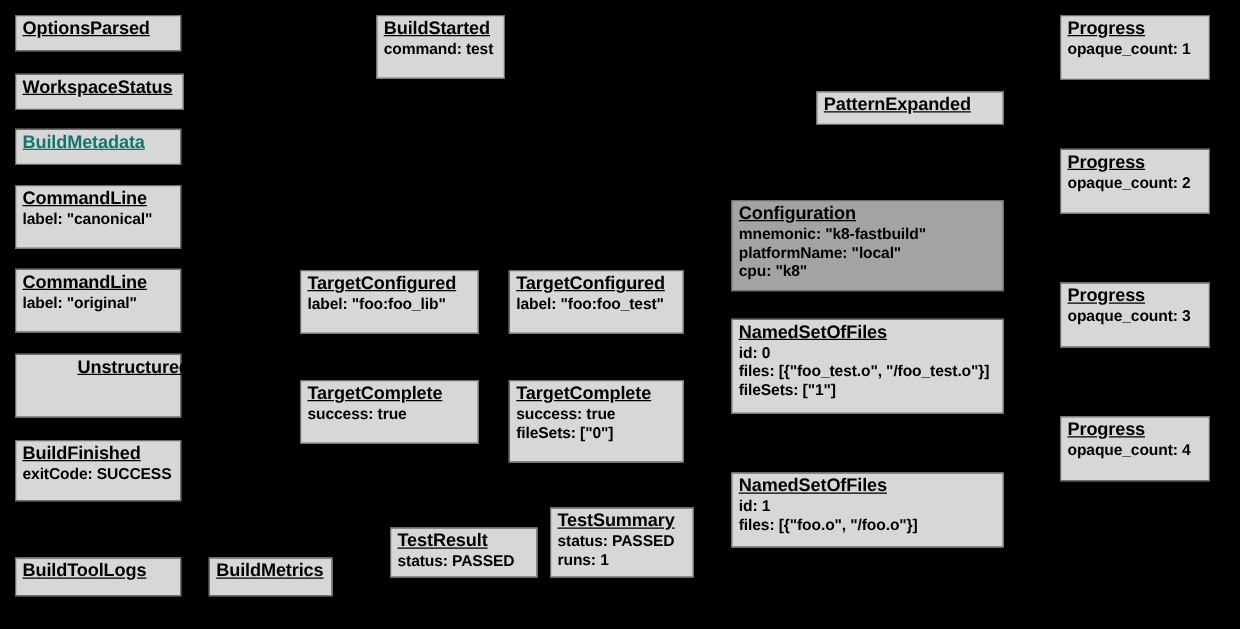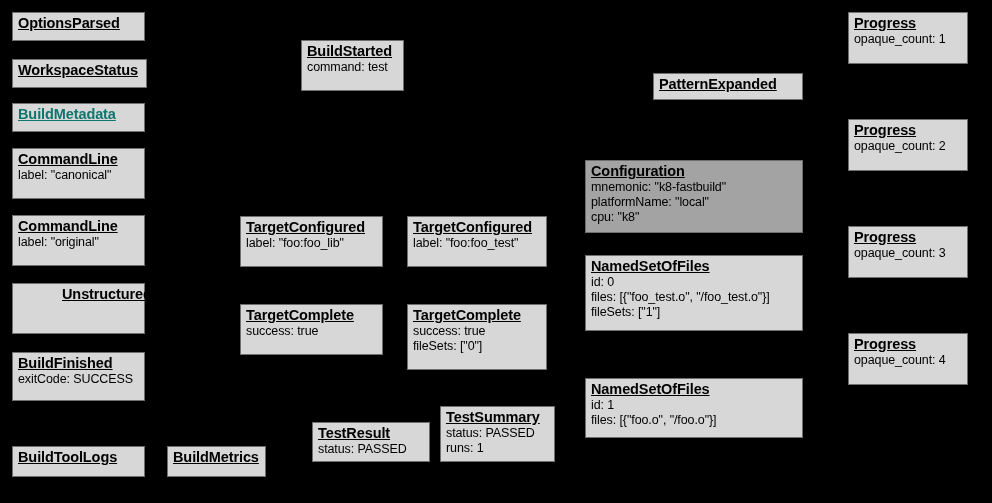--- a/index.html
+++ b/index.html
@@ -34,21 +34,21 @@
   }
   .node-title.wrap {
     white-space: normal;
     margin-left: 44px;
   }
   .node-fields {
     margin-top: 0px;
   }
   .node-field {
     font-size: 12.5px;
-    font-weight: normal;
+    font-weight: bold;
     line-height: 15px;
     white-space: nowrap;
     letter-spacing: -0.1px;
   }
 </style>
 </head>
 <body>
 
 <div id="canvas" style="width: 992px; height: 503px; background: rgb(0, 0, 0);">
     <div class="node title-only" style="left: 12px; top: 12px; width: 133px; height: 29px; background: rgb(215, 215, 215); border-color: rgb(110, 110, 110); color: rgb(0, 0, 0);">
@@ -80,21 +80,21 @@
       <div class="node-fields">
         <div class="node-field">exitCode: SUCCESS</div>
       </div>
     </div>
     <div class="node title-only" style="left: 12px; top: 446px; width: 133px; height: 31px; background: rgb(215, 215, 215); border-color: rgb(110, 110, 110); color: rgb(0, 0, 0);">
       <div class="node-title">BuildToolLogs</div>
     </div>
     <div class="node title-only" style="left: 167px; top: 446px; width: 99px; height: 31px; background: rgb(215, 215, 215); border-color: rgb(110, 110, 110); color: rgb(0, 0, 0);">
       <div class="node-title">BuildMetrics</div>
     </div>
-    <div class="node" style="left: 301px; top: 12px; width: 103px; height: 51px; background: rgb(215, 215, 215); border-color: rgb(110, 110, 110); color: rgb(0, 0, 0); margin-top: 28px;">
+    <div class="node" style="left: 301px; top: 12px; width: 103px; height: 51px; background: rgb(215, 215, 215); border-color: rgb(110, 110, 110); color: rgb(0, 0, 0);">
       <div class="node-title">BuildStarted</div>
       <div class="node-fields">
         <div class="node-field">command: test</div>
       </div>
     </div>
     <div class="node" style="left: 240px; top: 216px; width: 143px; height: 51px; background: rgb(215, 215, 215); border-color: rgb(110, 110, 110); color: rgb(0, 0, 0);">
       <div class="node-title">TargetConfigured</div>
       <div class="node-fields">
         <div class="node-field">label: "foo:foo_lib"</div>
       </div>

